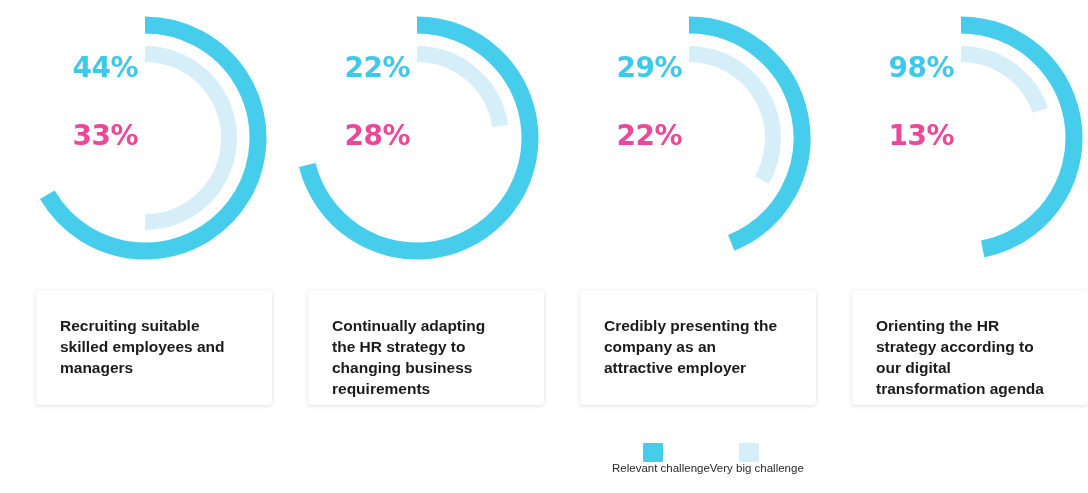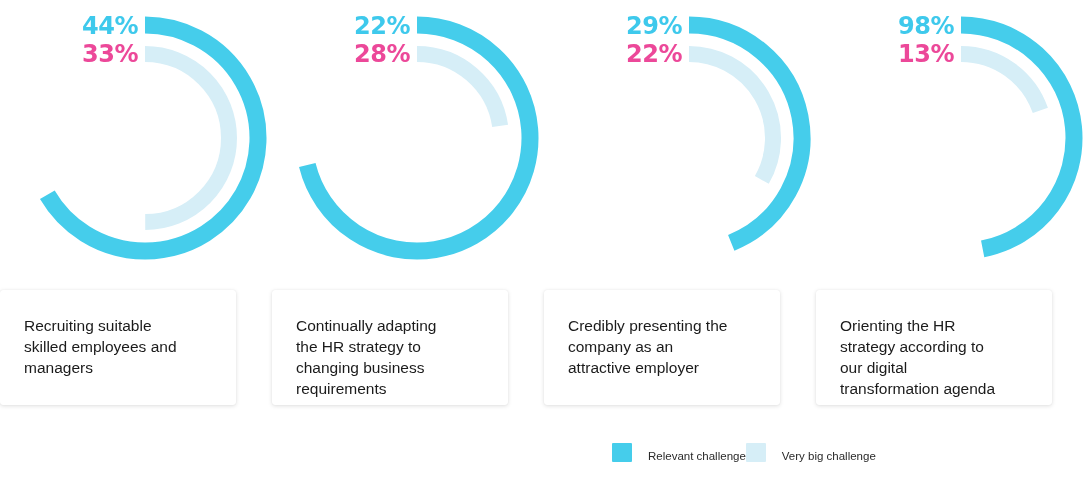--- a/index.html
+++ b/index.html
@@ -47,40 +47,42 @@
     left: 0;
     top: 14px;
     width: 138px;
     text-align: right;
     line-height: 1.0;
   }
   .pct {
     display: block;
     font-family: "DejaVu Sans", sans-serif;
     font-weight: bold;
-    font-size: 24px;
+    font-size: 28px;
     letter-spacing: -0.5px;
+    margin-top: 40px;
   }
   .pct-outer { color: #3ec9ec; margin-bottom: 4px; }
   .pct-inner { color: #ec4899; }
 
   
   .card-row {
     position: absolute;
     top: 290px;
     left: 0;
     width: 1088px;
     height: 120px;
     display: flex;
   }
   .card-cell {
     width: 272px;
     height: 120px;
     display: flex;
-    justify-content: flex-start;
+    justify-content: flex-end;
+    font-weight: bold;
   }
   .card {
     width: 236px;
     height: 115px;
     background: #ffffff;
     border-radius: 3px;
     box-shadow: 0 1px 4px rgba(0,0,0,0.13), 0 0 1px rgba(0,0,0,0.10);
     box-sizing: border-box;
     padding: 26px 18px 10px 24px;
   }
@@ -95,21 +97,22 @@
   
   .legend {
     position: absolute;
     top: 443px;
     left: 612px;
     display: flex;
     align-items: center;
   }
   .legend-item {
     display: flex;
-    align-items: flex-end;
+    align-items: center;
+    flex-direction: column;
   }
   .legend-item + .legend-item { }
   .legend-swatch {
     width: 20px;
     height: 19px;
     border-radius: 1px;
     margin-right: 16px;
   }
   .legend-label {
     font-family: "Liberation Sans", sans-serif;

